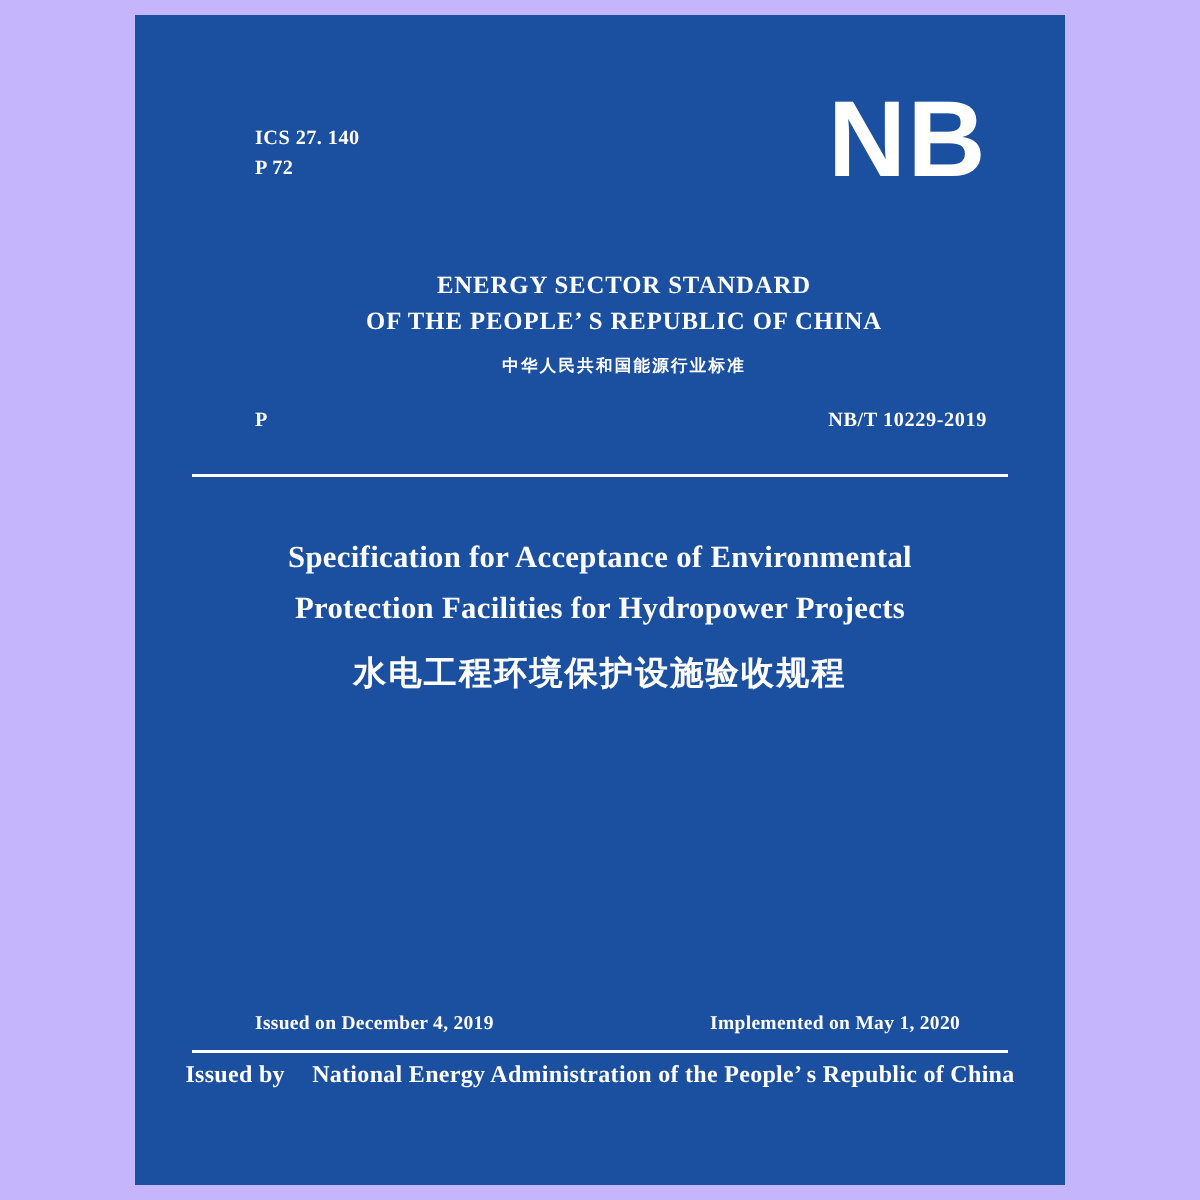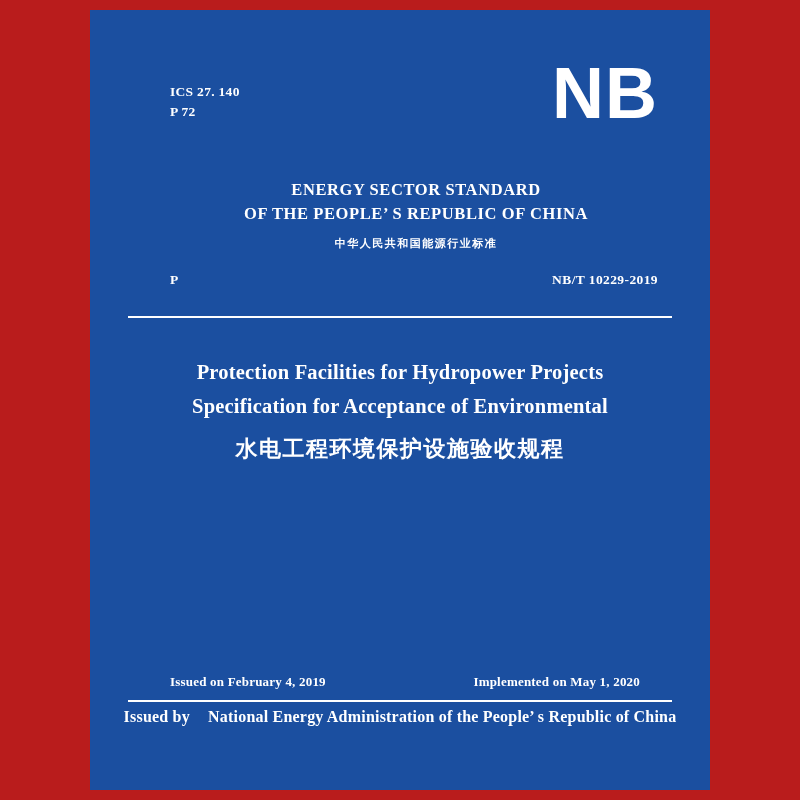--- a/index.html
+++ b/index.html
@@ -10,21 +10,21 @@
   body {
     width: 800px;
     height: 800px;
     font-family: "Liberation Serif", serif;
     overflow: hidden;
   }
   .page {
     position: relative;
     width: 800px;
     height: 800px;
-    background: #b91c1c;
+    background: #c4b5fd;
   }
   .cover {
     position: absolute;
     left: 90px;
     top: 10px;
     width: 620px;
     height: 780px;
     background: #1b4fa0;
     color: #ffffff;
     box-sizing: border-box;
@@ -169,27 +169,27 @@
     </div>
 
     <div class="code-row">
       <span>P</span>
       <span>NB/T 10229-2019</span>
     </div>
 
     <div class="rule rule-top"></div>
 
     <div class="title-block">
+      <div class="title-en">Specification for Acceptance of Environmental</div>
       <div class="title-en">Protection Facilities for Hydropower Projects</div>
-      <div class="title-en">Specification for Acceptance of Environmental</div>
       <div class="title-cn">水电工程环境保护设施验收规程</div>
     </div>
 
     <div class="dates-row">
-      <span>Issued on February 4, 2019</span>
+      <span>Issued on December 4, 2019</span>
       <span>Implemented on May 1, 2020</span>
     </div>
 
     <div class="rule rule-bottom"></div>
 
     <div class="issued-by">
       <span class="label">Issued by</span>
       <span>National Energy Administration of the People’ s Republic of China</span>
     </div>
 

